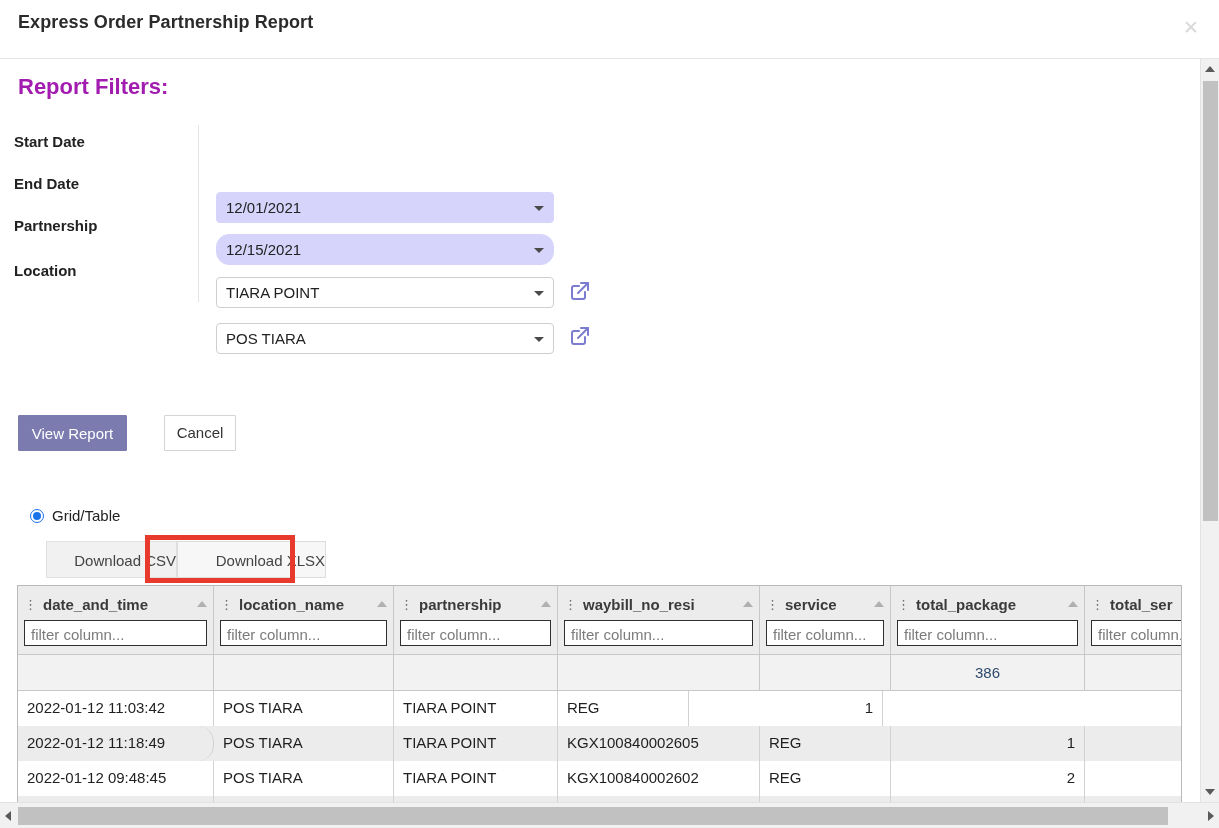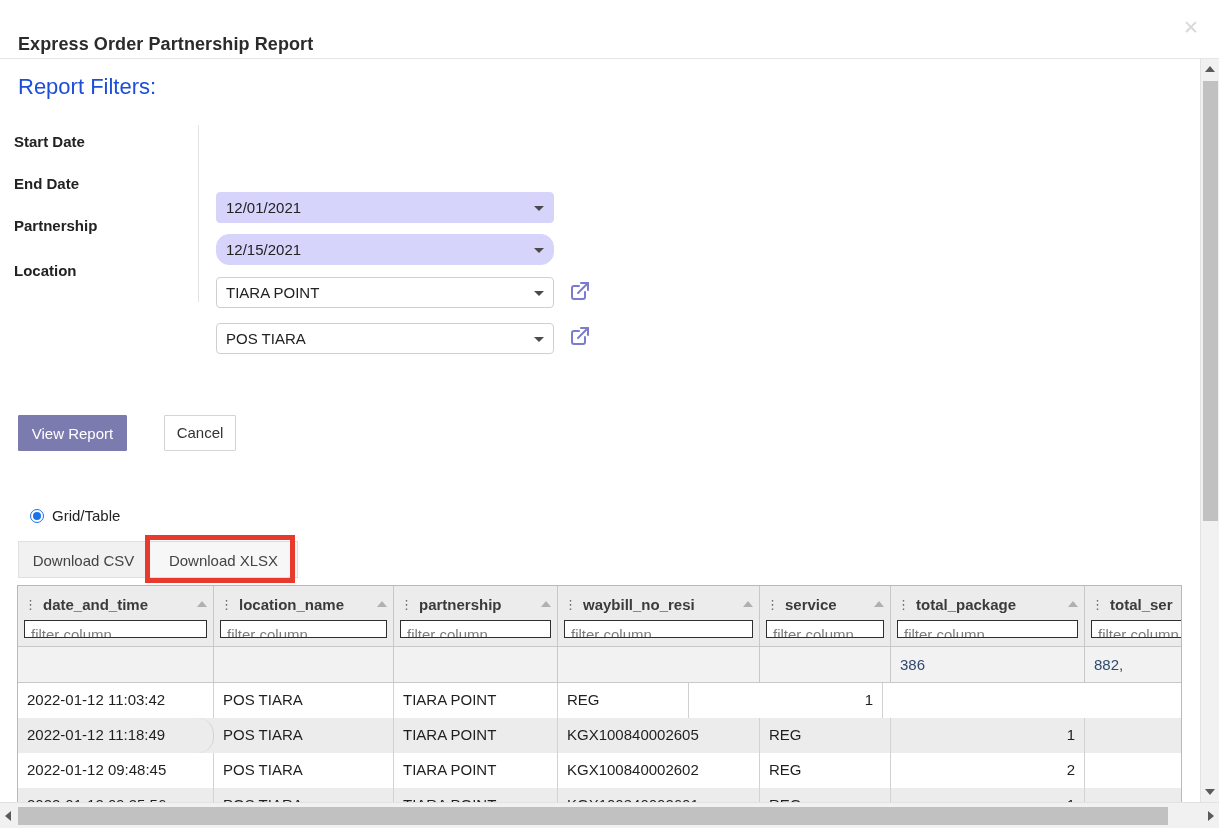--- a/index.html
+++ b/index.html
@@ -13,39 +13,39 @@
   }
 
   #app { position: relative; width: 1219px; height: 828px; background:#fff; }
 
   
   .titlebar {
     position: absolute; left: 0; top: 0; width: 1219px; height: 59px;
     border-bottom: 1px solid #e6e6e6; background: #fff;
   }
   .titlebar-title {
-    position: absolute; left: 18px; top: 34px;
+    position: absolute; left: 18px; top: 12px;
     font-size: 18px; font-weight: bold; color: #2b2b2b; letter-spacing: .1px;
   }
   .close-btn {
     position: absolute; right: 16px; top: 15px;
     width: 24px; height: 24px; line-height: 24px; text-align: center;
     color: #d8d8d8; font-size: 19px; cursor: pointer; user-select: none;
     font-family: "DejaVu Sans", sans-serif;
   }
 
   
   .modal-body {
     position: absolute; left: 0; top: 59px; width: 1200px; height: 743px;
     background: #fff; overflow: hidden;
   }
 
   .filters-title {
     position: absolute; left: 18px; top: 15px;
-    font-size: 22px; font-weight: normal; color: #1d4ed8;
+    font-size: 22px; font-weight: bold; color: #a21caf;
   }
 
   .filter-divider {
     position: absolute; left: 198px; top: 66px; width: 1px; height: 177px;
     background: #e3e3e3;
   }
 
   .f-label { position: absolute; left: 14px; font-size: 15px; font-weight: bold; color: #222; }
   .f-l1 { top: 74px; }  .f-l2 { top: 116px; }
   .f-l3 { top: 158px; } .f-l4 { top: 203px; }
@@ -93,22 +93,22 @@
   .radio-inner {
     position: absolute; left: 3px; top: 5px; width: 8px; height: 8px;
     border-radius: 50%; background: #1a73e8;
   }
   .radio-label { position: absolute; left: 22px; top: 0; font-size: 15px; color: #222; }
 
   
   .dl-group { position: absolute; left: 18px; top: 482px; height: 37px; }
   .dl-btn {
     position: absolute; top: 0; height: 37px; line-height: 37px;
-    font-size: 15px; color: #444; cursor: pointer; text-align: center;
-    background: #f1f1f1; border: 1px solid #e0e0e0;
+    font-size: 15px; color: #444; cursor: pointer; text-align: right;
+    background: #f1f1f1; border: 1px solid #e0e0e0; margin-left: 28px;
   }
   .dl-csv { left: 0; width: 131px; }
   .dl-xlsx { left: 131px; width: 149px; background: #f7f7f7; border-color: #dcdcdc; }
 
   .redbox {
     position: absolute; left: 145px; top: 476px; width: 150px; height: 48px;
     border: 5px solid #e8392d; pointer-events: none;
   }
 
   
@@ -133,31 +133,31 @@
   .hlabel {
     font-size: 15px; font-weight: bold; color: #3b3b3b;
     white-space: nowrap; overflow: hidden; flex: 1;
   }
   .sort-arrow {
     width: 0; height: 0; margin-left: 5px; flex: none;
     border-left: 5px solid transparent; border-right: 5px solid transparent;
     border-bottom: 6px solid #b0b0b0;
   }
   .filter-input {
-    display: block; width: 100%; height: 18px; margin-top: 5px;
+    display: block; width: 100%; height: 26px; margin-top: 5px;
     border: 1px solid #2f2f2f; background: #fff;
     font-size: 15px; color: #7b7b7b; padding: 0 6px; line-height: 28px;
     white-space: nowrap; overflow: hidden; cursor: text;
   }
 
   .totals-row { display: flex; background: #f2f2f2; border-top: 1px solid #c8c8c8;
                 border-bottom: 1px solid #c8c8c8; }
   .totals-cell {
     border-right: 1px solid #c8c8c8; height: 35px; line-height: 35px;
-    font-size: 15px; color: #2f4a6d; padding: 0 9px; text-align: left;
+    font-size: 15px; color: #2f4a6d; padding: 0 9px; text-align: center;
     white-space: nowrap; overflow: hidden;
   }
   .totals-cell:last-child { border-right: none; }
 
   .drow { display: flex; height: 35px; }
   .drow.odd { background: #ffffff; }
   .drow.even { background: #ececec; }
   .dcell {
     border-right: 1px solid #d2d2d2; height: 35px; line-height: 34px;
     font-size: 15px; color: #1f1f1f; padding: 0 9px;

